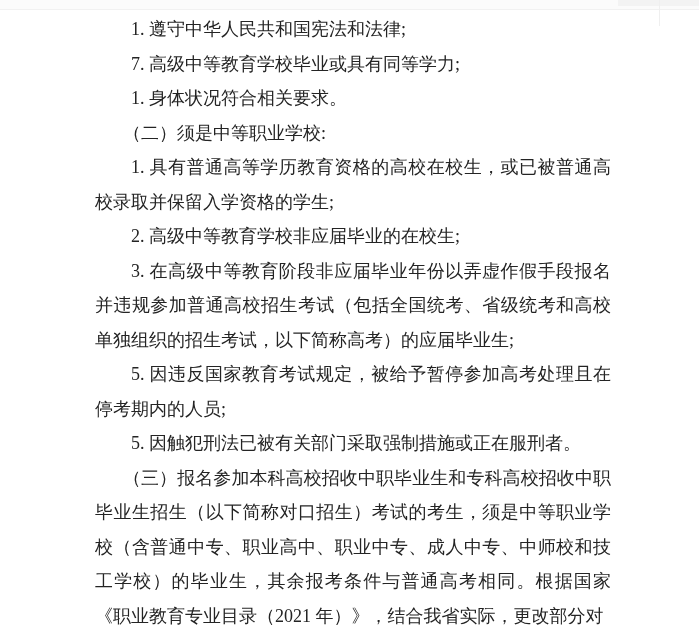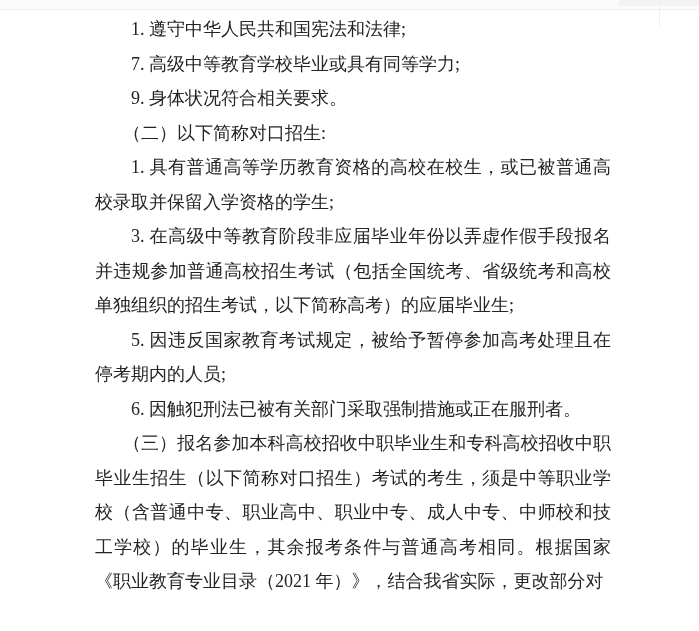--- a/index.html
+++ b/index.html
@@ -65,22 +65,23 @@
 
 <div class="page">
 
   <div class="scan-top-band"></div>
   <div class="scan-corner-smudge"></div>
   <div class="scan-vline"></div>
 
   <div class="content">
     <p class="para">1. 遵守中华人民共和国宪法和法律;</p>
     <p class="para">7. 高级中等教育学校毕业或具有同等学力;</p>
-    <p class="para">9. 身体状况符合相关要求。</p>
-    <p class="para section">（二）以下简称对口招生:</p>
+    <p class="para">1. 身体状况符合相关要求。</p>
+    <p class="para section">（二）须是中等职业学校:</p>
     <p class="para">1. 具有普通高等学历教育资格的高校在校生，或已被普通高校录取并保留入学资格的学生;</p>
+    <p class="para">2. 高级中等教育学校非应届毕业的在校生;</p>
     <p class="para">3. 在高级中等教育阶段非应届毕业年份以弄虚作假手段报名并违规参加普通高校招生考试（包括全国统考、省级统考和高校单独组织的招生考试，以下简称高考）的应届毕业生;</p>
     <p class="para">5. 因违反国家教育考试规定，被给予暂停参加高考处理且在停考期内的人员;</p>
-    <p class="para">6. 因触犯刑法已被有关部门采取强制措施或正在服刑者。</p>
+    <p class="para">5. 因触犯刑法已被有关部门采取强制措施或正在服刑者。</p>
     <p class="para section">（三）报名参加本科高校招收中职毕业生和专科高校招收中职毕业生招生（以下简称对口招生）考试的考生，须是中等职业学校（含普通中专、职业高中、职业中专、成人中专、中师校和技工学校）的毕业生，其余报考条件与普通高考相同。根据国家《职业教育专业目录（2021 年）》，结合我省实际，更改部分对</p>
   </div>
 
 </div>
 
 </body></html>

